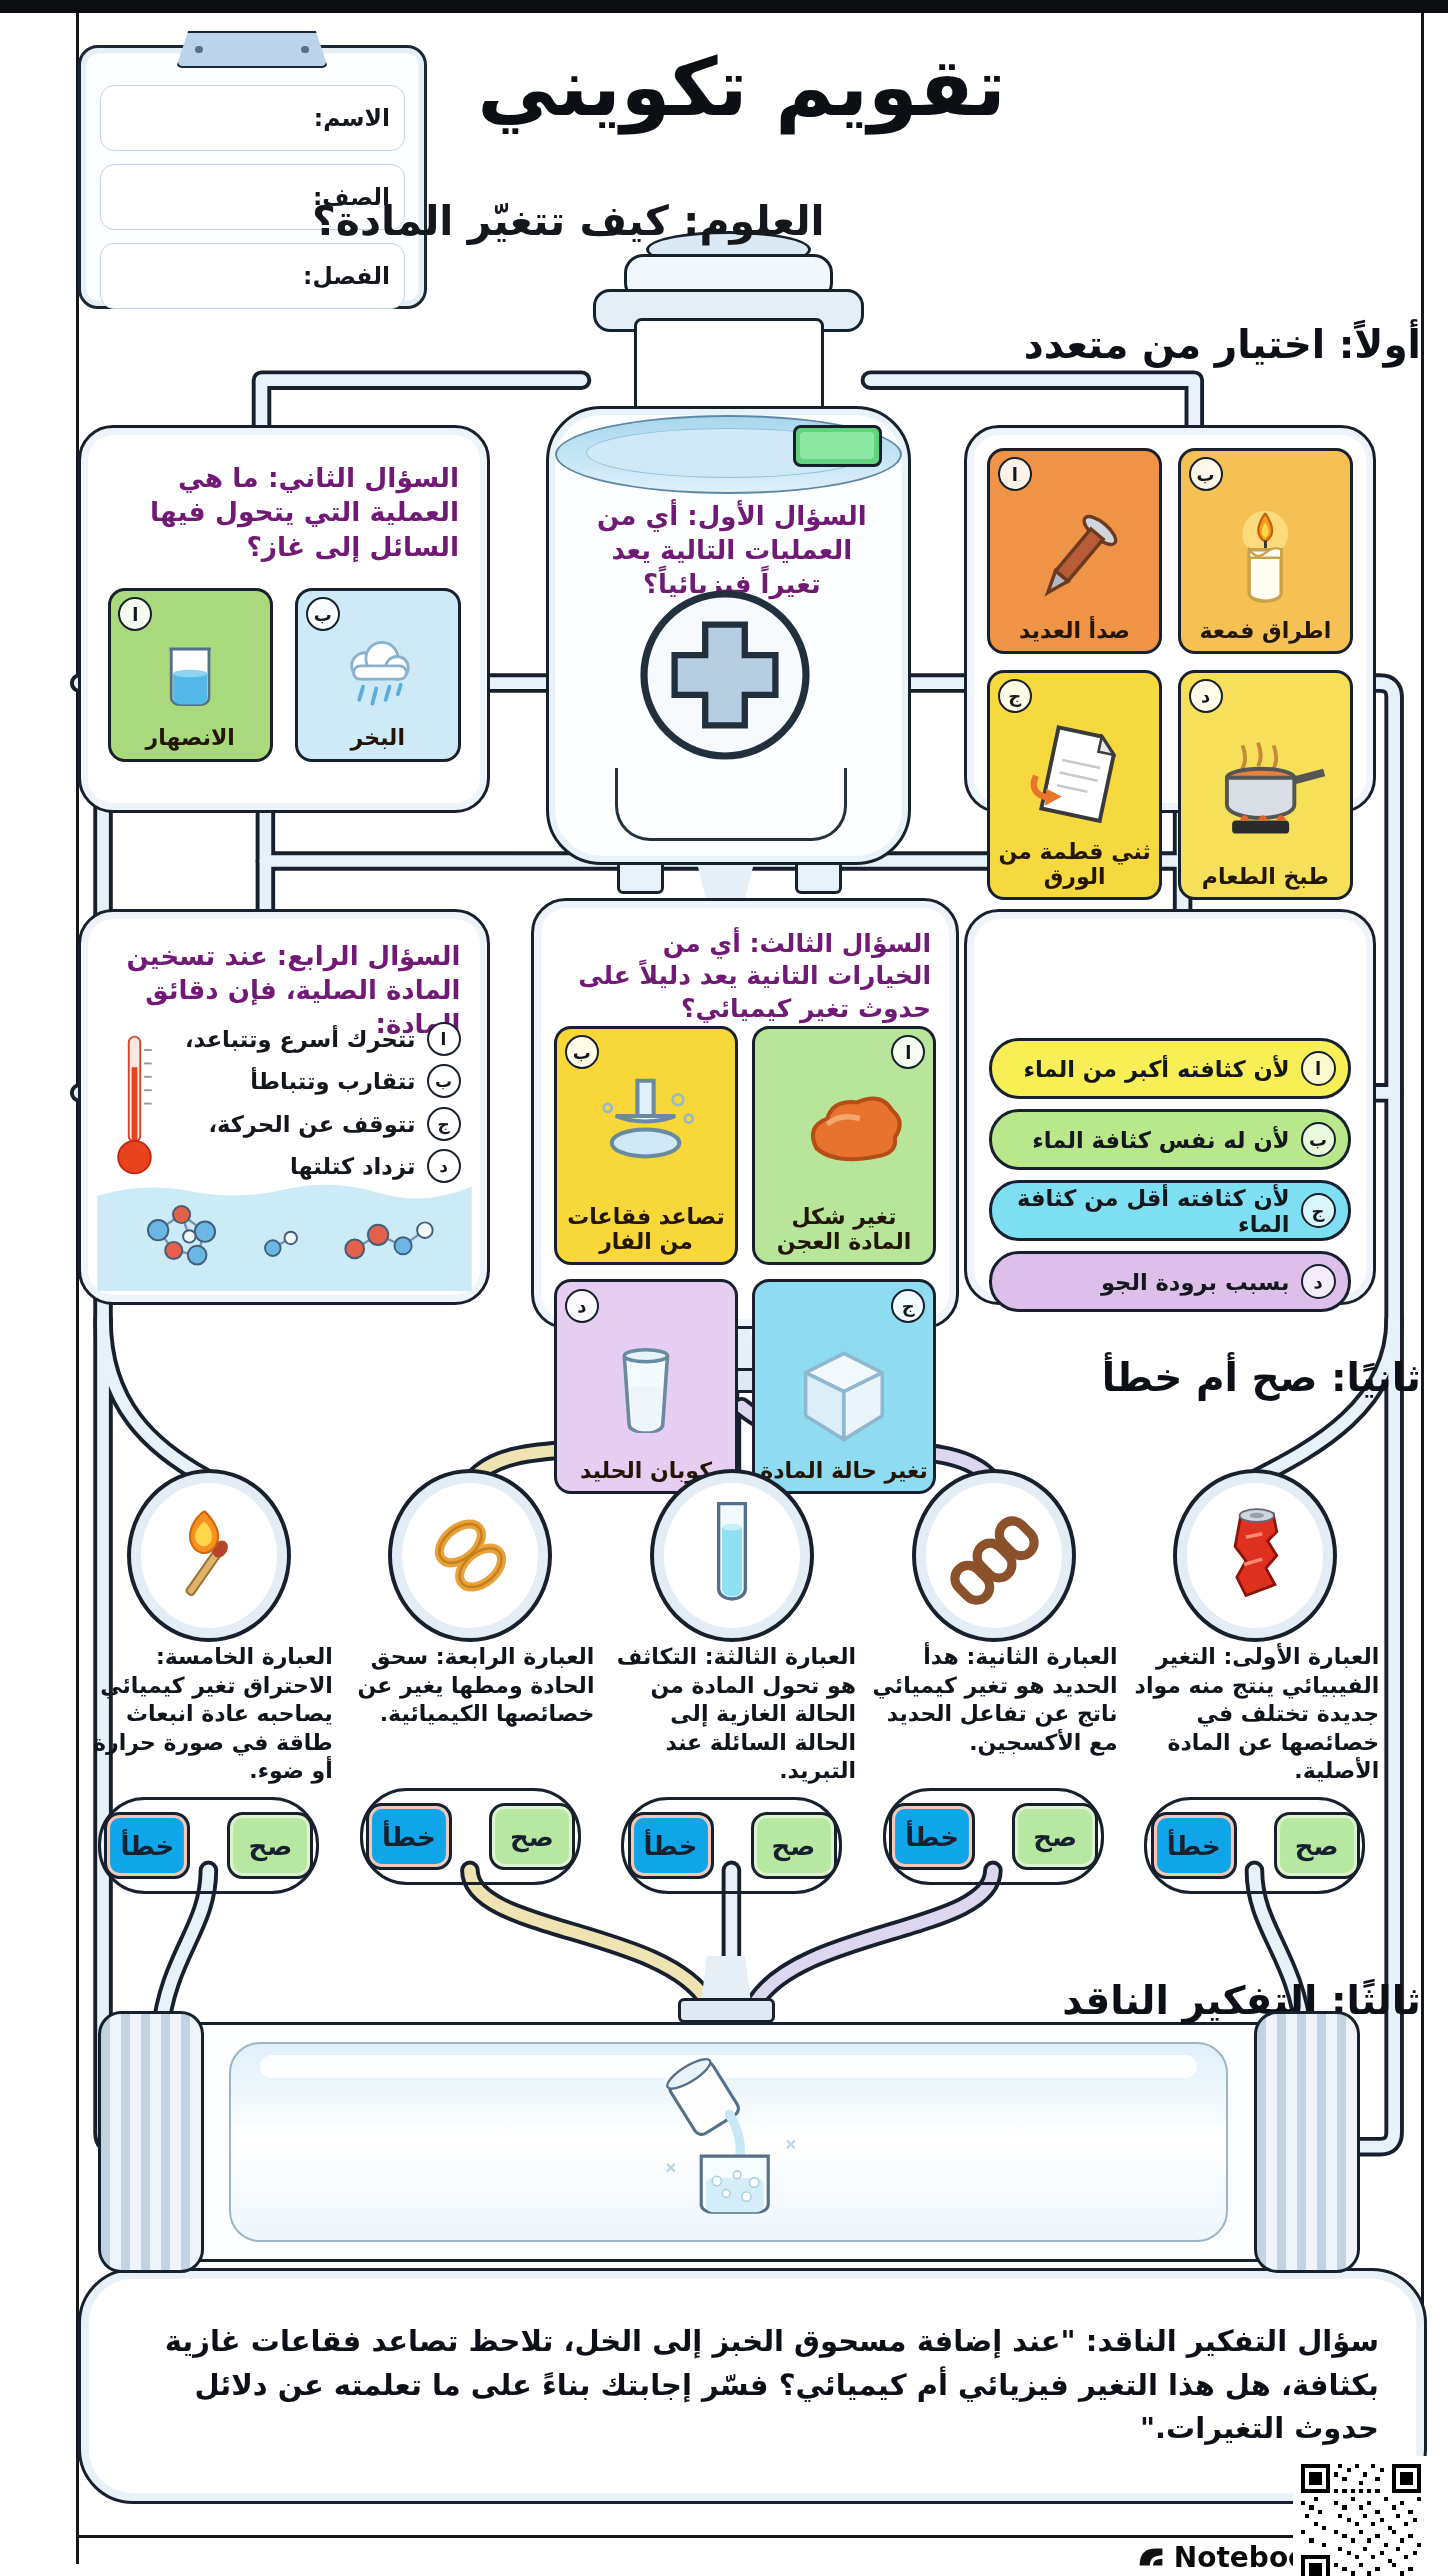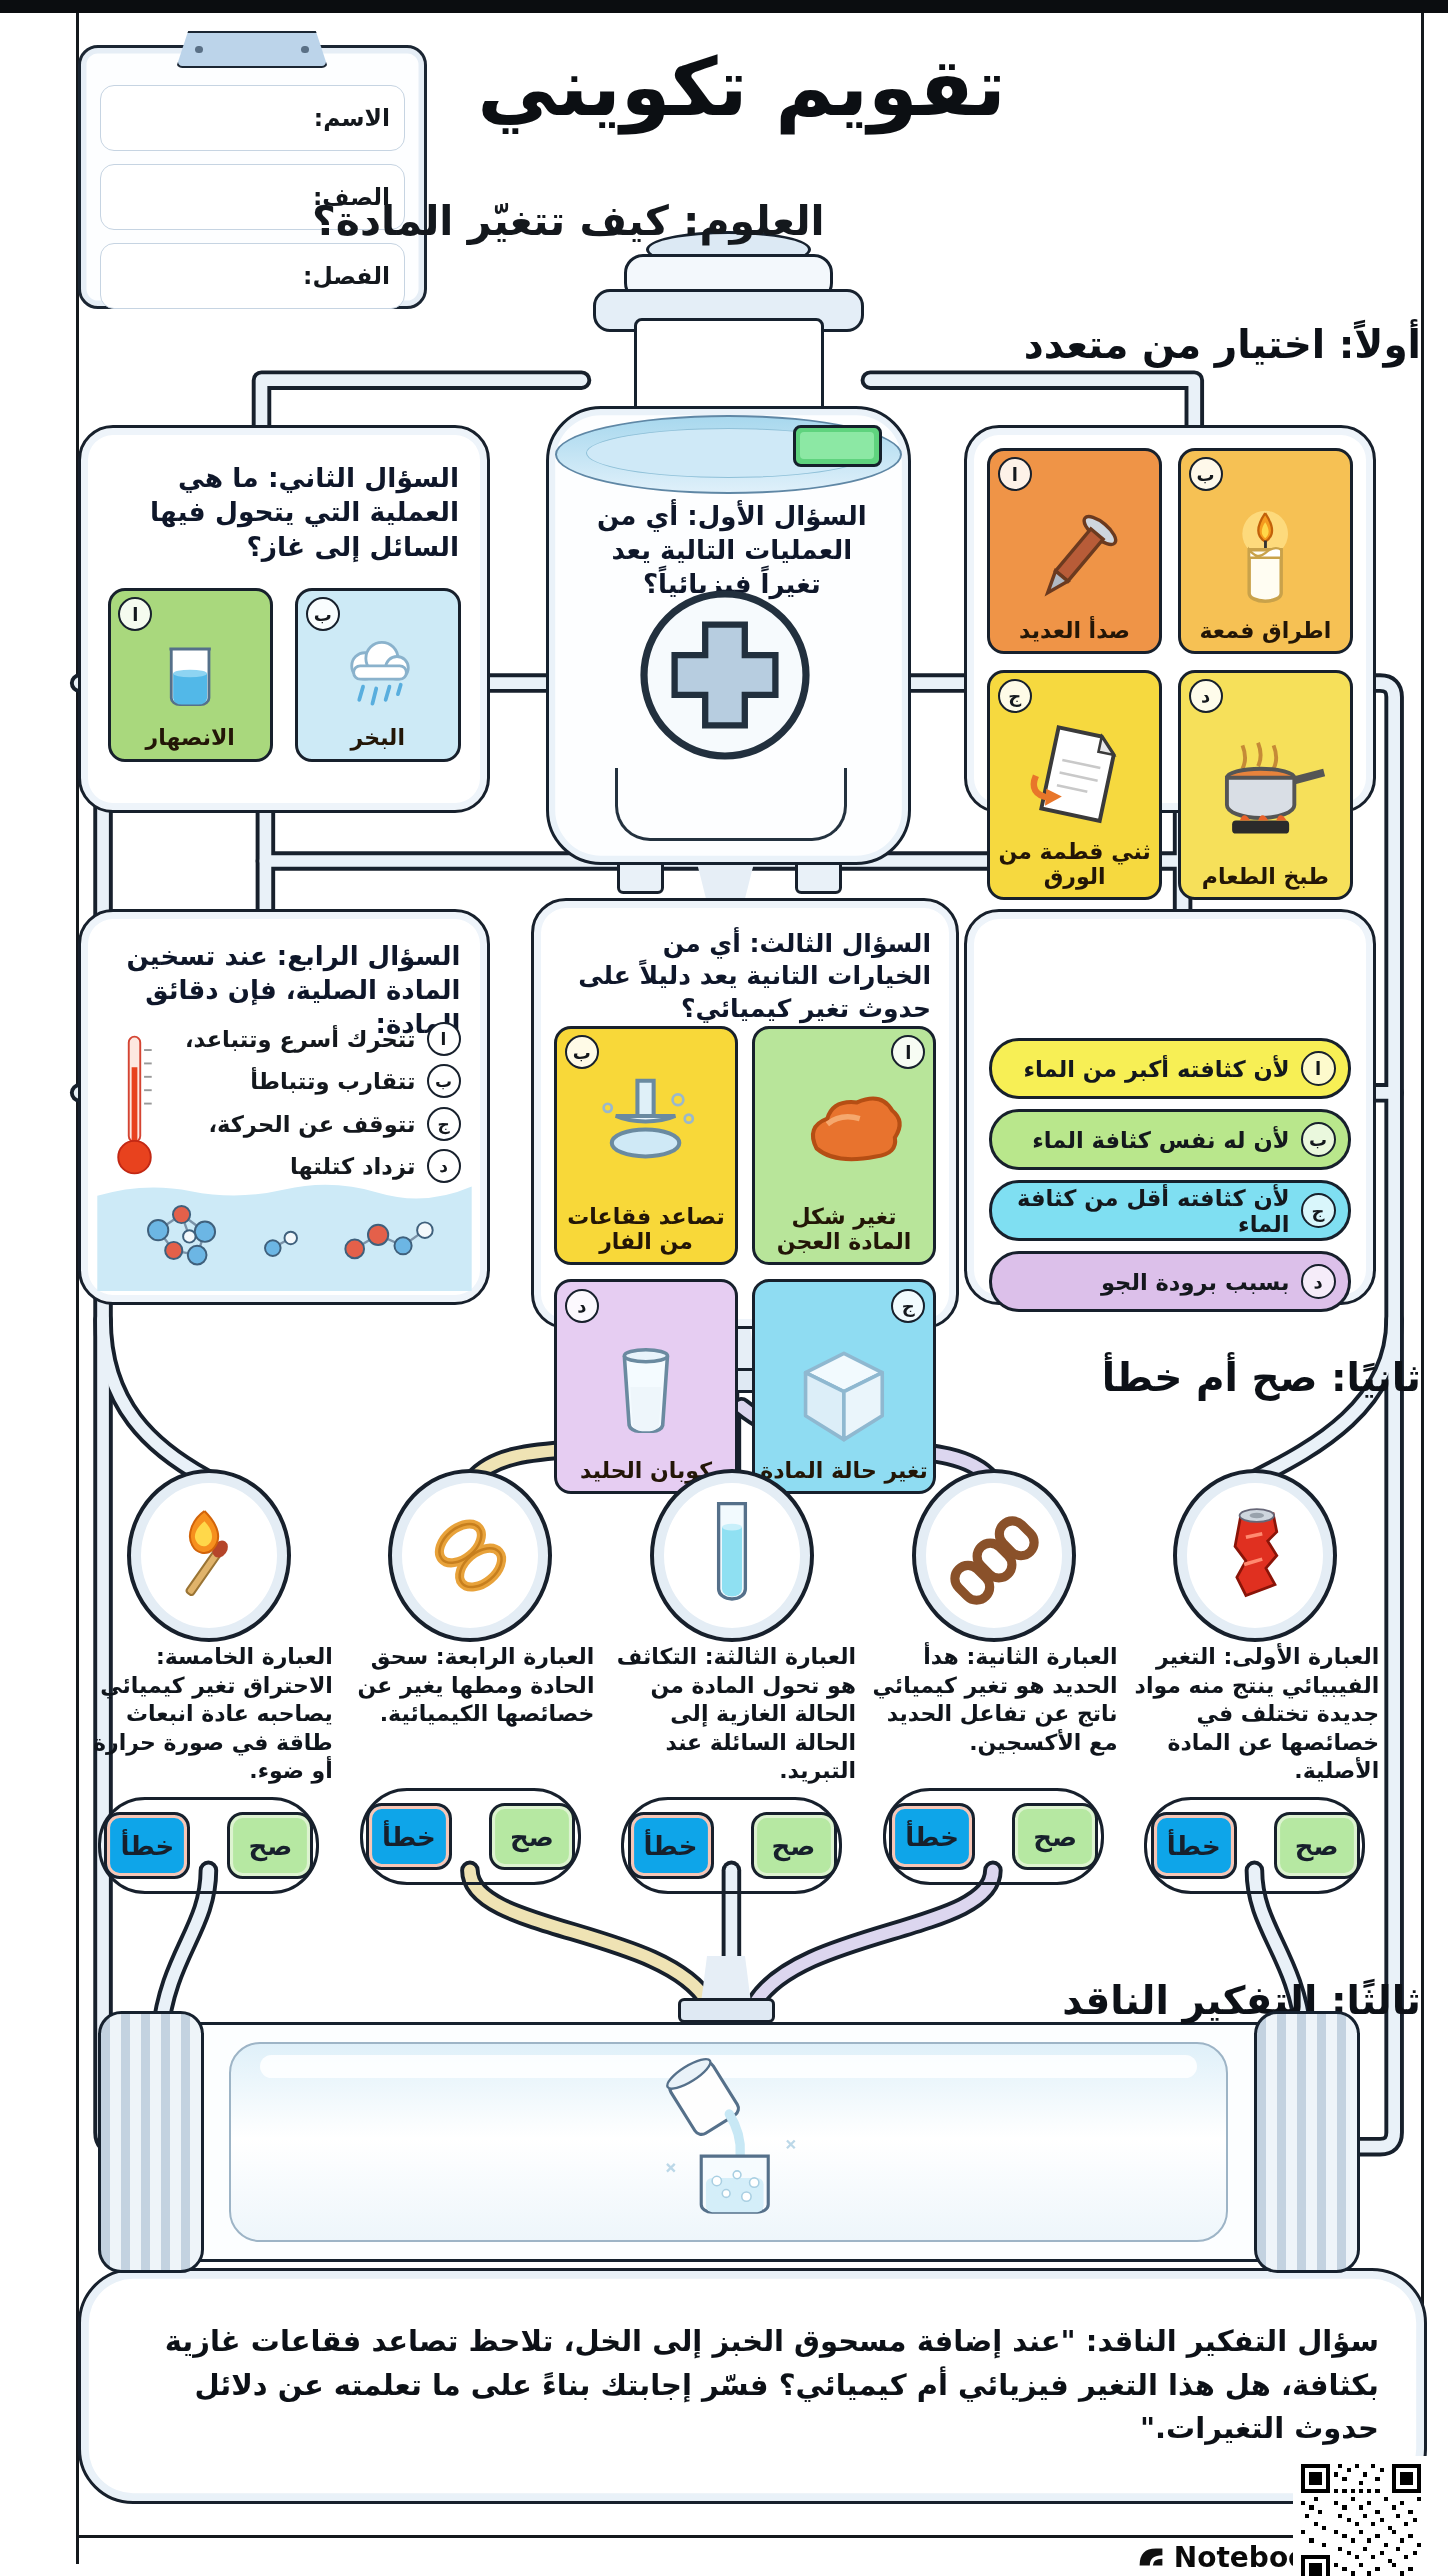--- a/index.html
+++ b/index.html
@@ -20,21 +20,21 @@
   .ncard{left:78px;top:45px;width:343px;height:258px;background:#fdfeff;border:3.1px solid #1b2633;
          border-radius:20px;box-shadow:inset 0 0 0 5.5px #e6eef6;z-index:3;}
   .nhandle{left:176px;top:31px;width:148px;height:33px;background:#bcd4ea;border:2.3px solid #1b2633;
            border-radius:6.2px;clip-path:polygon(8% 0,92% 0,100% 100%,0 100%);z-index:4;}
   .screw{position:absolute;top:12.5px;width:7.8px;height:7.8px;border-radius:50%;background:#5a7086;}
   .nrow{position:relative;height:48px;margin:13.3px 19px;border:1.6px solid #c6d4e2;border-radius:14px;
         background:#fff;display:flex;align-items:center;padding:8px 14px;font-size:23.4px;font-weight:700;color:#14181d;}
   
   .bx{border:3.9px solid #17202c;border-radius:35px;background:#ffffff;
       box-shadow:inset 0 0 0 7px #eef4fa;z-index:2;}
-  .qtitle{font-weight:700;color:#0f172a;text-align:right;line-height:1.3;}
+  .qtitle{font-weight:700;color:#701a75;text-align:right;line-height:1.3;}
   .grid2{position:absolute;inset:20px;display:grid;grid-template-columns:1fr 1fr;gap:15.6px;}
   .tile{position:relative;border:3.1px solid #17202c;border-radius:17px;display:flex;flex-direction:column;
         align-items:center;justify-content:flex-end;padding:7.8px 4.7px;}
   .tile svg{flex:1 1 auto;max-height:62%;}
   .tl-letter{position:absolute;top:6.2px;left:7.8px;width:30px;height:30px;border:2.3px solid #17202c;border-radius:50%;
         background:rgba(255,255,255,.88);display:flex;align-items:center;justify-content:center;
         font-weight:700;font-size:18px;color:#14181d;}
   .tl-letter.rt{left:auto;right:7.8px;}
   .tile .lbl{font-weight:700;font-size:22px;color:#231607;text-align:center;line-height:1.12;}
   

